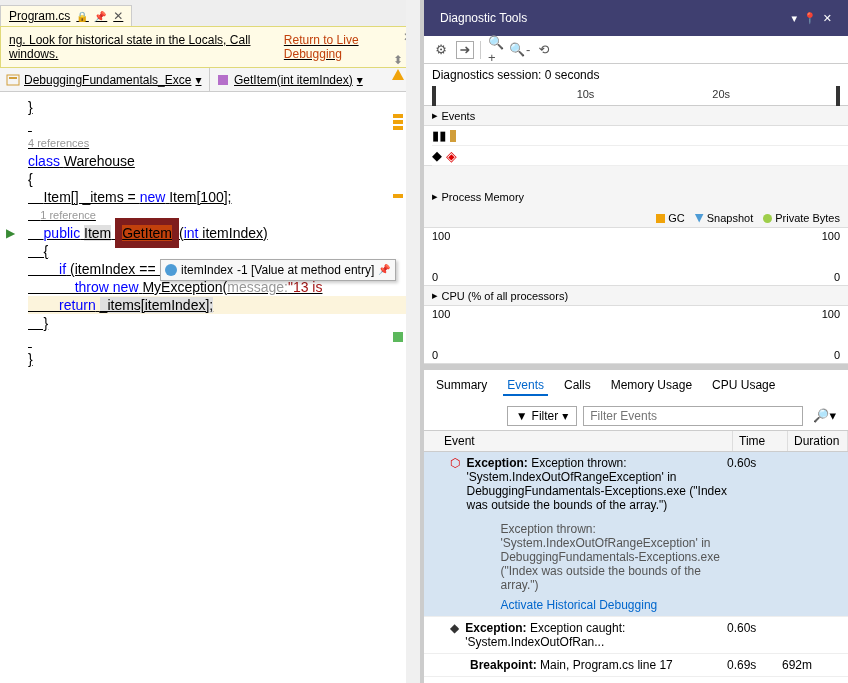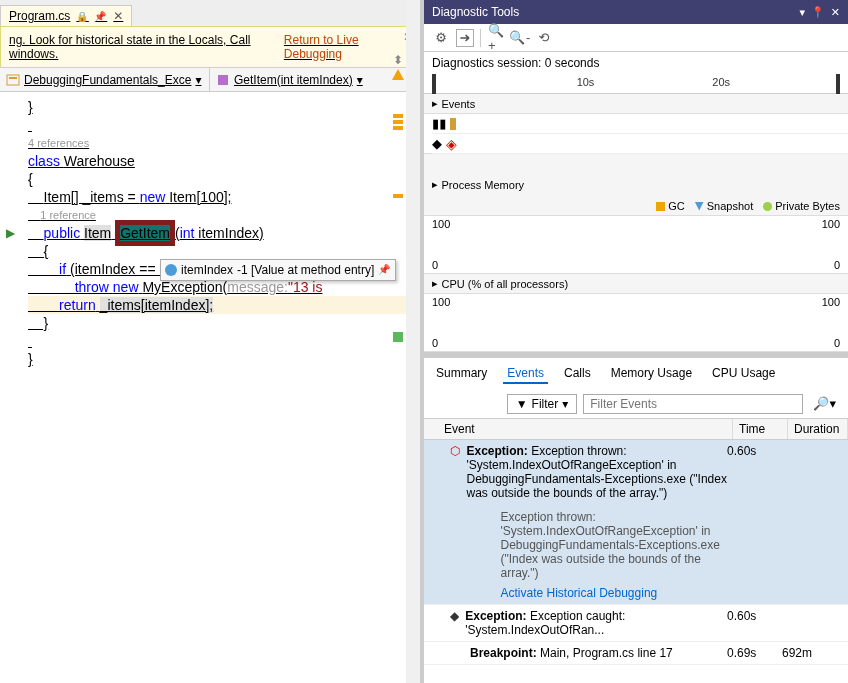--- a/index.html
+++ b/index.html
@@ -17,35 +17,35 @@
 .yellow-bar .yclose { position: absolute; right: 6px; top: 3px; cursor: pointer; color: #888; }
 .nav-bar { height: 24px; background: #f5f5f5; border-bottom: 1px solid #ccc; display: flex; }
 .nav-combo { flex: 1; display: flex; align-items: center; gap: 4px; padding: 0 6px; border-right: 1px solid #ccc; font-size: 12px; overflow: hidden; white-space: nowrap; }
 .code-area { flex: 1; position: relative; font-family: Consolas, monospace; font-size: 14px; line-height: 18px; padding: 6px 0 6px 28px; background: #fff; overflow: hidden; }
 .code-area .line { white-space: pre; position: relative; }
 .kw { color: #0000ff; }
 .type { color: #000000; }
 .str { color: #a31515; }
 .ref-lens { color: #999; font-size: 11px; }
 .hlvar { background: #e0e0e0; }
-.hlcall { background: #0f766e; border:5px solid #7f1d1d;text-align:center;}
+.hlcall { background: #c2410c; border:7px solid #7f1d1d;text-align:center;}
 .line-bp { background: #fcf4dc; }
 .gutter-arrow { position: absolute; left: -22px; color: #388a34; font-size: 12px; }
 .debug-tip { position: absolute; left: 160px; top: 167px; background: #f8f8f8; border: 1px solid #aaa; font-size: 12px; padding: 1px 4px; display: flex; align-items: center; gap: 4px; box-shadow: 2px 2px 3px rgba(0,0,0,0.2); z-index: 5; }
 .debug-tip .blue-dot { width: 12px; height: 12px; background: #4e9cd6; border-radius: 50%; }
 .debug-tip .thumb { font-size: 10px; color: #888; }
 .scroll-right { position: absolute; right: 0; top: 0; bottom: 0; width: 14px; background: #f0f0f0; }
 .editor-icon-top { position: absolute; right: 16px; top: 53px; display:flex; flex-direction:column; gap:2px; align-items:center; }
 .warn-tri { width:0; height:0; border-left:6px solid transparent; border-right:6px solid transparent; border-bottom:11px solid #f0a30a; }
 .orange-mark { background:#f0a30a; width:10px; height:4px; }
 .green-mark { background:#5cb85c; width:10px; height:10px; }
 
 
 .diag-panel { width: 424px; display: flex; flex-direction: column; background: #fff; }
-.diag-title { background: #3f3f70; color: #fff; height: 24px; display: flex; align-items: center; padding: 0 8px; font-size: 12px; justify-content: space-between; }
+.diag-title { background: #3f3f70; color: #fff; height: 36px; display: flex; align-items: center; padding: 0 16px; font-size: 12px; justify-content: space-between; }
 .diag-title .right-icons { display: flex; gap: 6px; font-size: 11px; }
 .diag-toolbar { height: 28px; border-bottom: 1px solid #ccc; display: flex; align-items: center; gap: 6px; padding: 0 8px; }
 .diag-toolbar .tool-icon { width: 18px; height: 18px; display: flex; align-items: center; justify-content: center; color: #555; cursor: pointer; border:1px solid transparent; }
 .diag-toolbar .sep { width: 1px; height: 18px; background: #ccc; }
 .session-label { padding: 4px 8px; font-size: 12px; }
 .timeline { height: 20px; position: relative; border-bottom: 1px solid #ccc; font-size: 11px; color: #333; }
 .timeline .tick { position: absolute; top: 2px; }
 .timeline .bar-l { position:absolute; left:8px; top:0; width:4px; height:20px; background:#333; }
 .timeline .bar-r { position:absolute; right:8px; top:0; width:4px; height:20px; background:#333; }
 .sect-head { background: #f5f5f5; font-size: 11px; padding: 3px 8px; display: flex; align-items: center; gap: 4px; border-bottom: 1px solid #ddd; justify-content: space-between; }

